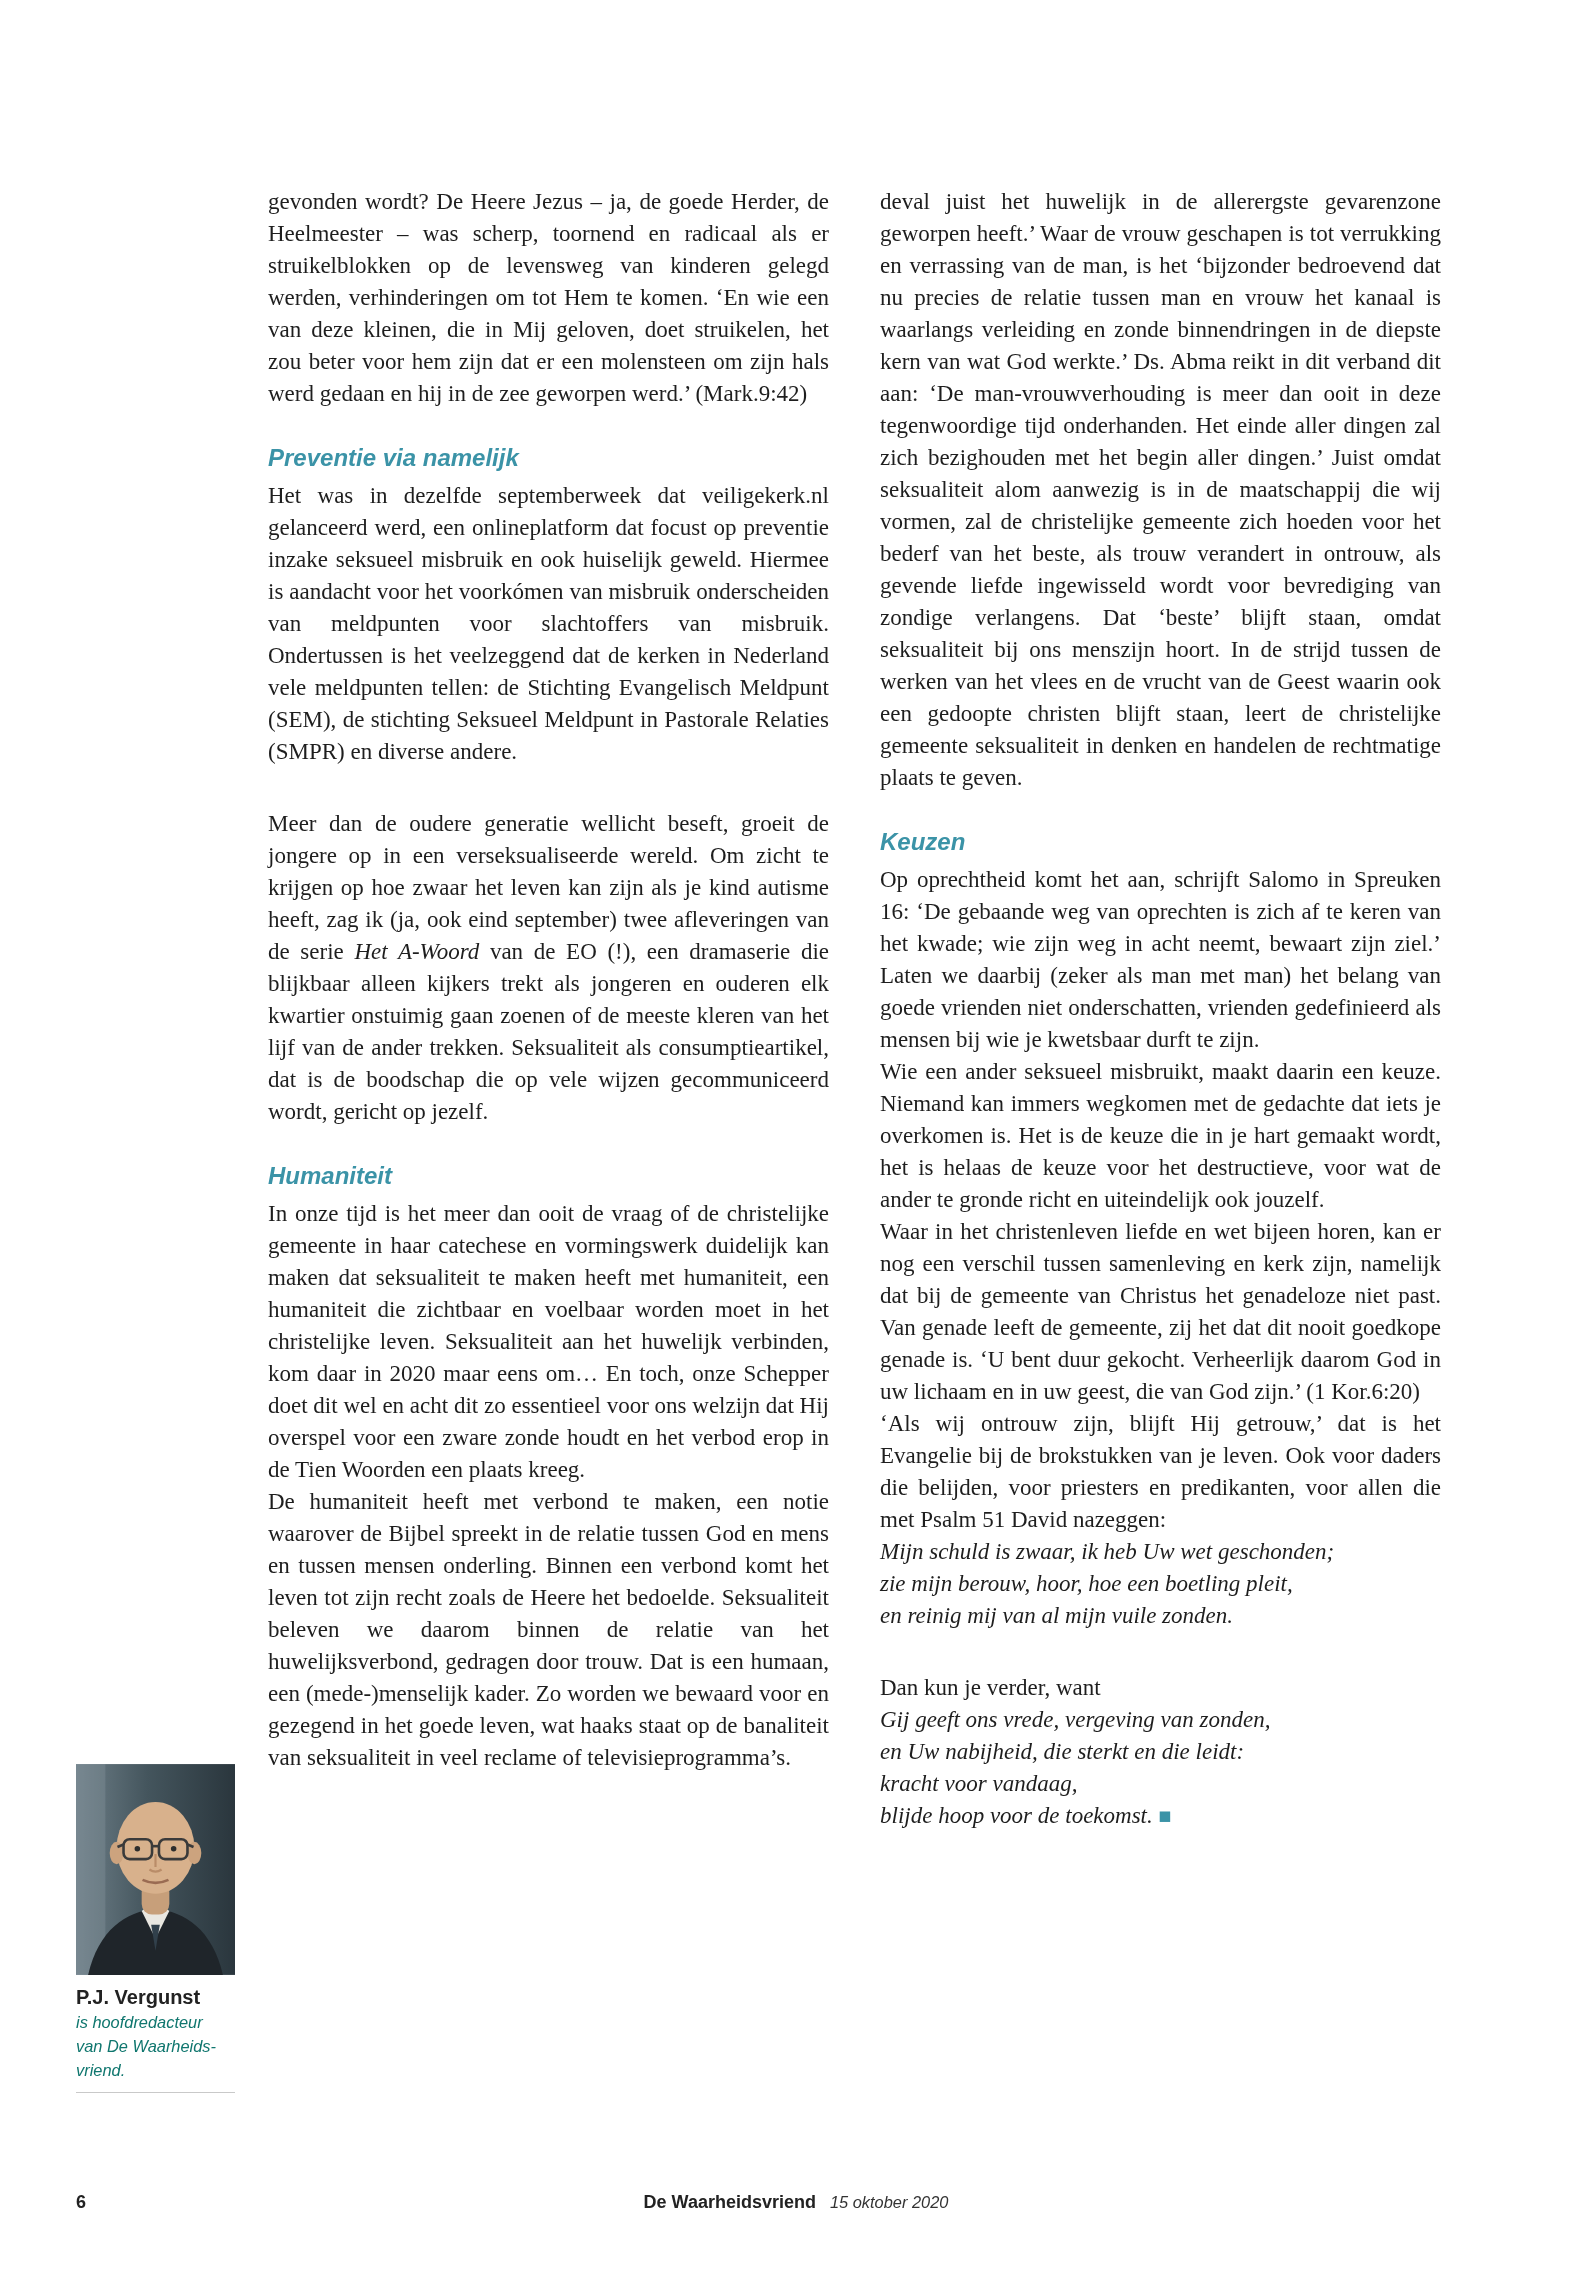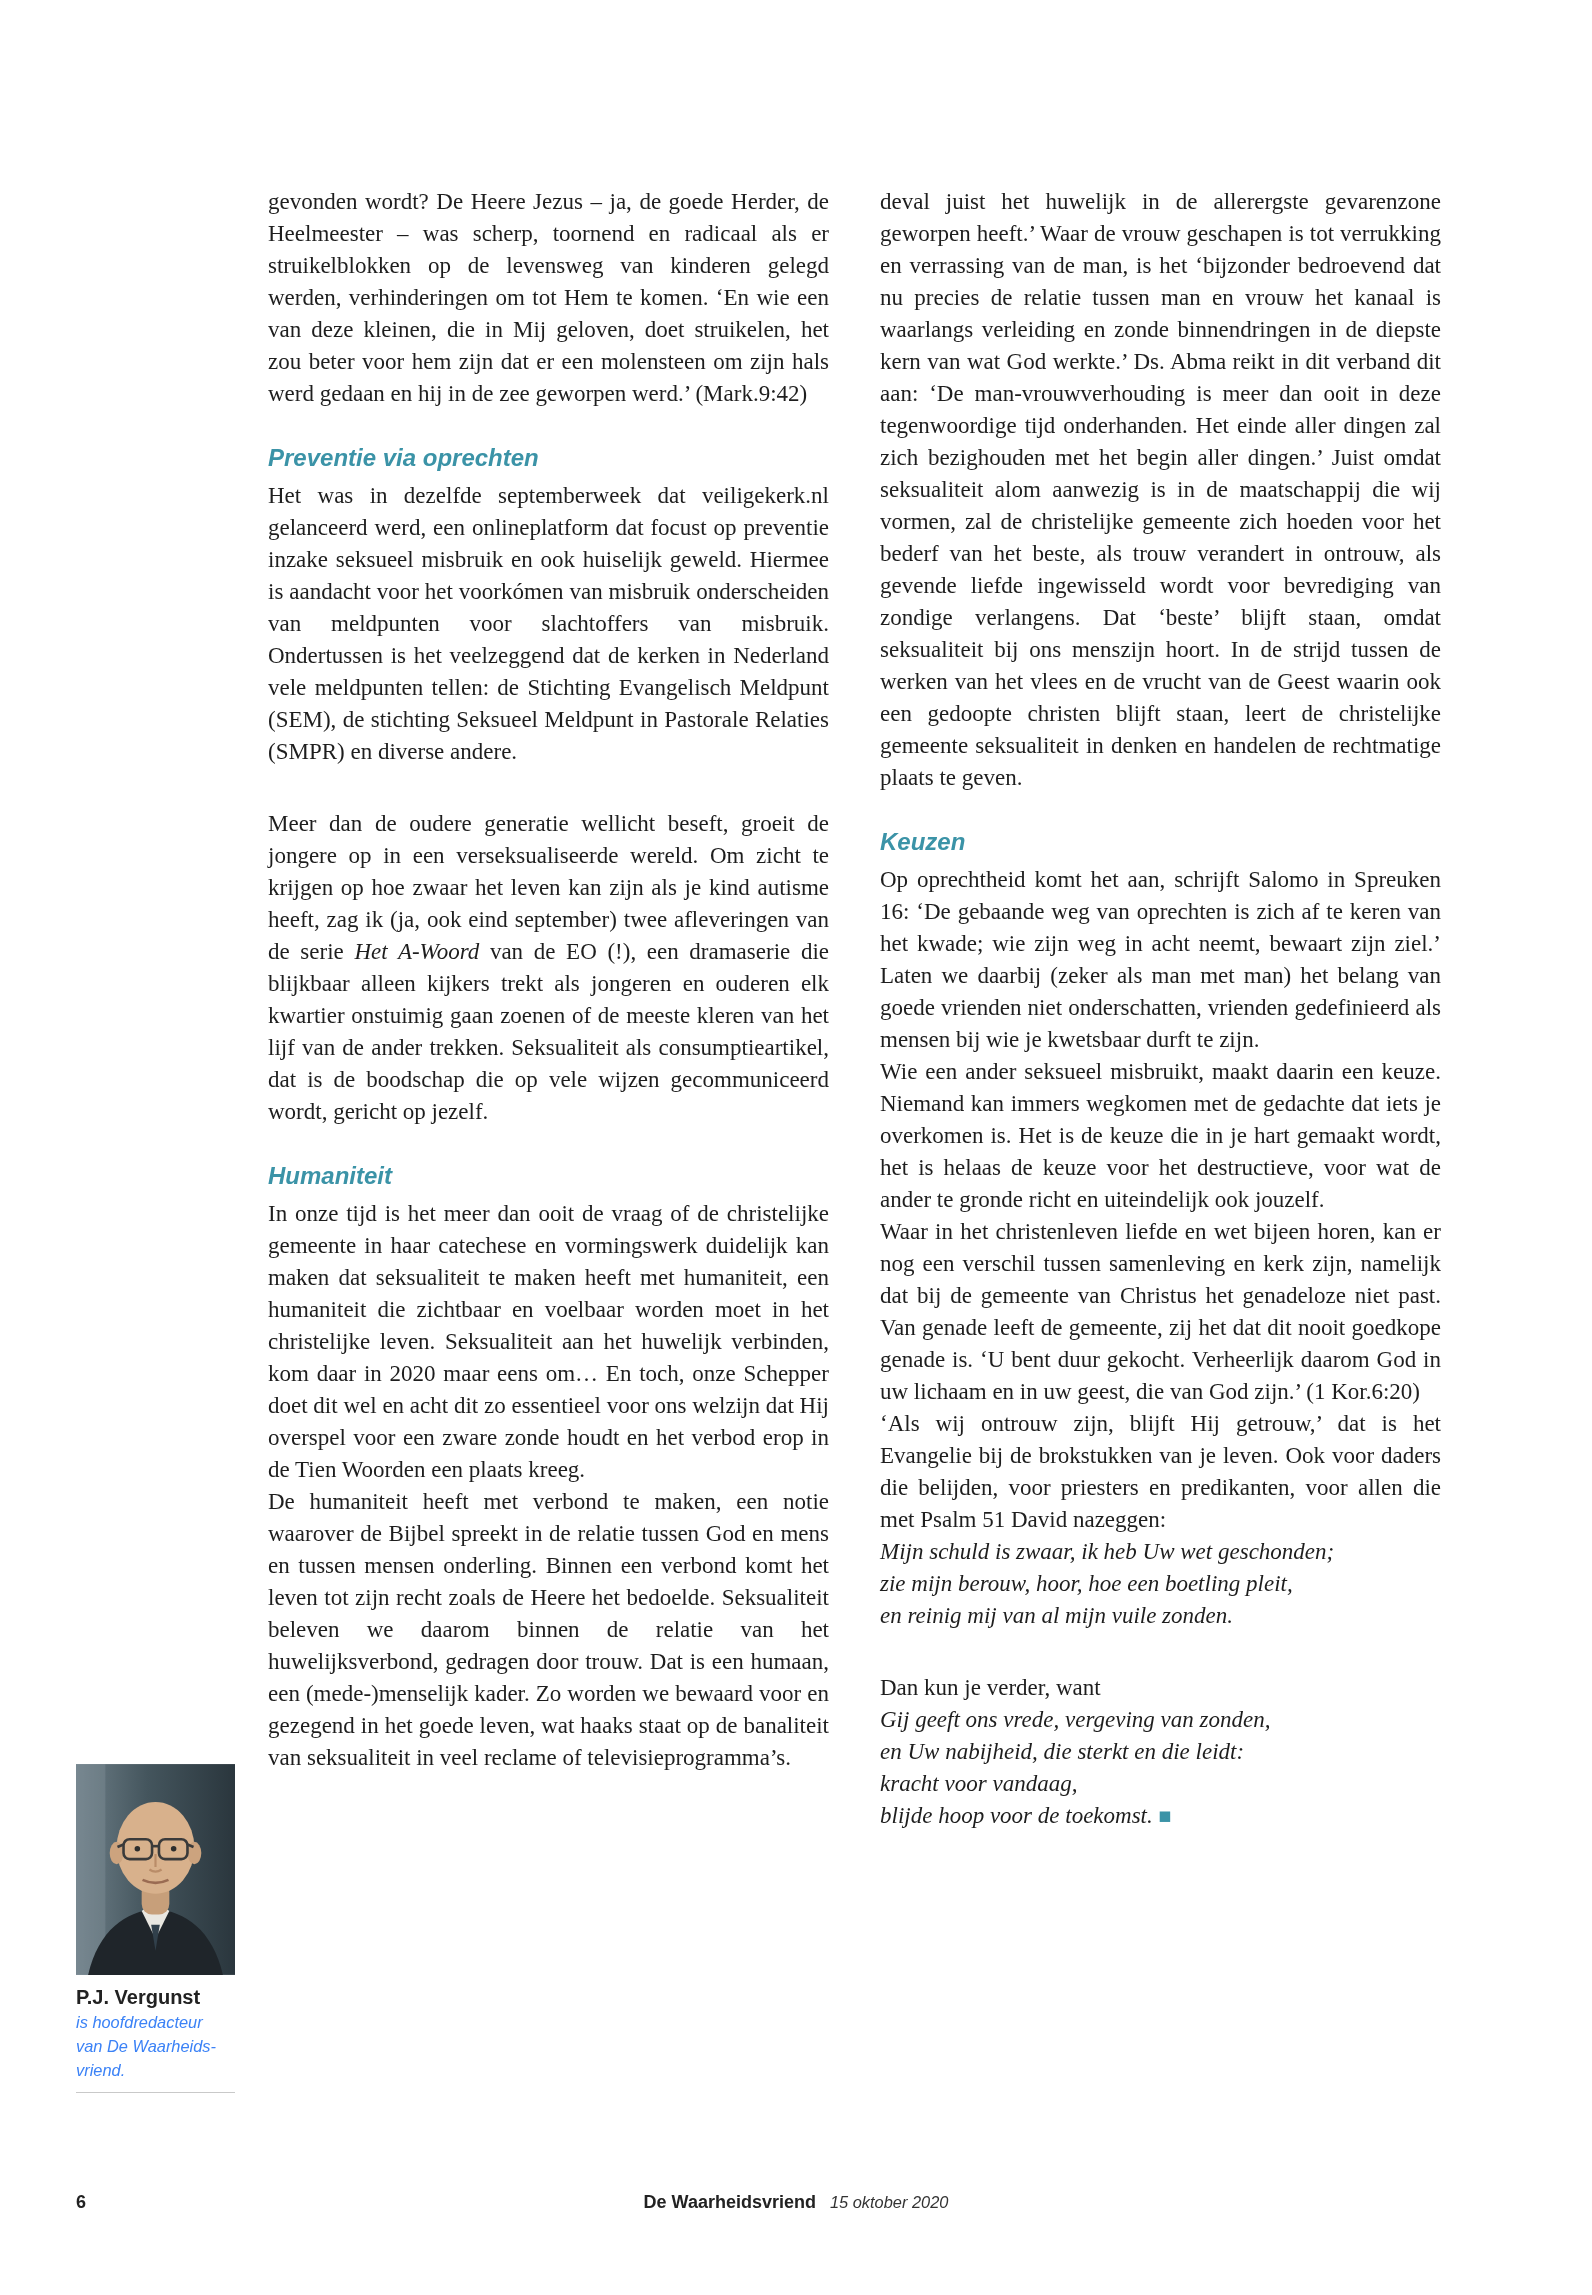--- a/index.html
+++ b/index.html
@@ -54,21 +54,21 @@
     font-weight: bold;
     font-size: 20px;
     line-height: 22.4px;
     margin-top: 11px;
     color: #222222;
   }
   .author-role {
     font-style: italic;
     font-size: 16.4px;
     line-height: 24px;
-    color: #3b82f6;
+    color: #0f766e;
     white-space: pre-line;
     margin-top: 1.7px;
   }
   .author-divider {
     border: 0;
     border-top: 0.9px solid #c9c9c9;
     width: 159px;
     margin: 10.4px 0 0 0;
   }
 
@@ -95,21 +95,21 @@
   .footer-date { font-style: italic; font-size: 16.4px; margin-left: 14px; color: #333333; }
 </style>
 </head>
 <body>
 
 <div class="page">
 
   <main>
     <section id="col-left" class="column">
         <div class="block para"><span>gevonden wordt? De Heere Jezus – ja, de goede Herder, de Heelmeester – was scherp, toornend en radicaal als er struikelblokken op de levensweg van kinderen gelegd werden, verhinderingen om tot Hem te komen. ‘En wie een van deze kleinen, die in Mij geloven, doet struikelen, het zou beter voor hem zijn dat er een molensteen om zijn hals werd gedaan en hij in de zee geworpen werd.’ (Mark.9:42)</span></div>
-        <div class="block heading"><span>Preventie via oprechten</span></div>
+        <div class="block heading"><span>Preventie via namelijk</span></div>
         <div class="block para"><span>Het was in dezelfde septemberweek dat veiligekerk.nl gelanceerd werd, een onlineplatform dat focust op preventie inzake seksueel misbruik en ook huiselijk geweld. Hiermee is aandacht voor het voorkómen van misbruik onderscheiden van meldpunten voor slachtoffers van misbruik. Ondertussen is het veelzeggend dat de kerken in Nederland vele meldpunten tellen: de Stichting Evangelisch Meldpunt (SEM), de stichting Seksueel Meldpunt in Pastorale Relaties (SMPR) en diverse andere.</span></div>
         <div class="block para gap"><span>Meer dan de oudere generatie wellicht beseft, groeit de jongere op in een verseksualiseerde wereld. Om zicht te krijgen op hoe zwaar het leven kan zijn als je kind autisme heeft, zag ik (ja, ook eind september) twee afleveringen van de serie </span><span class="it">Het A-Woord</span><span> van de EO (!), een dramaserie die blijkbaar alleen kijkers trekt als jongeren en ouderen elk kwartier onstuimig gaan zoenen of de meeste kleren van het lijf van de ander trekken. Seksualiteit als consumptieartikel, dat is de boodschap die op vele wijzen gecommuniceerd wordt, gericht op jezelf.</span></div>
         <div class="block heading"><span>Humaniteit</span></div>
         <div class="block para"><span>In onze tijd is het meer dan ooit de vraag of de christelijke gemeente in haar catechese en vormingswerk duidelijk kan maken dat seksualiteit te maken heeft met humaniteit, een humaniteit die zichtbaar en voelbaar worden moet in het christelijke leven. Seksualiteit aan het huwelijk verbinden, kom daar in 2020 maar eens om… En toch, onze Schepper doet dit wel en acht dit zo essentieel voor ons welzijn dat Hij overspel voor een zware zonde houdt en het verbod erop in de Tien Woorden een plaats kreeg.
 De humaniteit heeft met verbond te maken, een notie waarover de Bijbel spreekt in de relatie tussen God en mens en tussen mensen onderling. Binnen een verbond komt het leven tot zijn recht zoals de Heere het bedoelde. Seksualiteit beleven we daarom binnen de relatie van het huwelijksverbond, gedragen door trouw. Dat is een humaan, een (mede-)menselijk kader. Zo worden we bewaard voor en gezegend in het goede leven, wat haaks staat op de banaliteit van seksualiteit in veel reclame of televisieprogramma’s.</span></div>
       </section>
     <section id="col-right" class="column">
         <div class="block para"><span>deval juist het huwelijk in de allerergste gevarenzone geworpen heeft.’ Waar de vrouw geschapen is tot verrukking en verrassing van de man, is het ‘bijzonder bedroevend dat nu precies de relatie tussen man en vrouw het kanaal is waarlangs verleiding en zonde binnendringen in de diepste kern van wat God werkte.’ Ds. Abma reikt in dit verband dit aan: ‘De man-vrouwverhouding is meer dan ooit in deze tegenwoordige tijd onderhanden. Het einde aller dingen zal zich bezighouden met het begin aller dingen.’ Juist omdat seksualiteit alom aanwezig is in de maatschappij die wij vormen, zal de christelijke gemeente zich hoeden voor het bederf van het beste, als trouw verandert in ontrouw, als gevende liefde ingewisseld wordt voor bevrediging van zondige verlangens. Dat ‘beste’ blijft staan, omdat seksualiteit bij ons menszijn hoort. In de strijd tussen de werken van het vlees en de vrucht van de Geest waarin ook een gedoopte christen blijft staan, leert de christelijke gemeente seksualiteit in denken en handelen de rechtmatige plaats te geven.</span></div>
         <div class="block heading"><span>Keuzen</span></div>
         <div class="block para"><span>Op oprechtheid komt het aan, schrijft Salomo in Spreuken 16: ‘De gebaande weg van oprechten is zich af te keren van het kwade; wie zijn weg in acht neemt, bewaart zijn ziel.’ Laten we daarbij (zeker als man met man) het belang van goede vrienden niet onderschatten, vrienden gedefinieerd als mensen bij wie je kwetsbaar durft te zijn.

